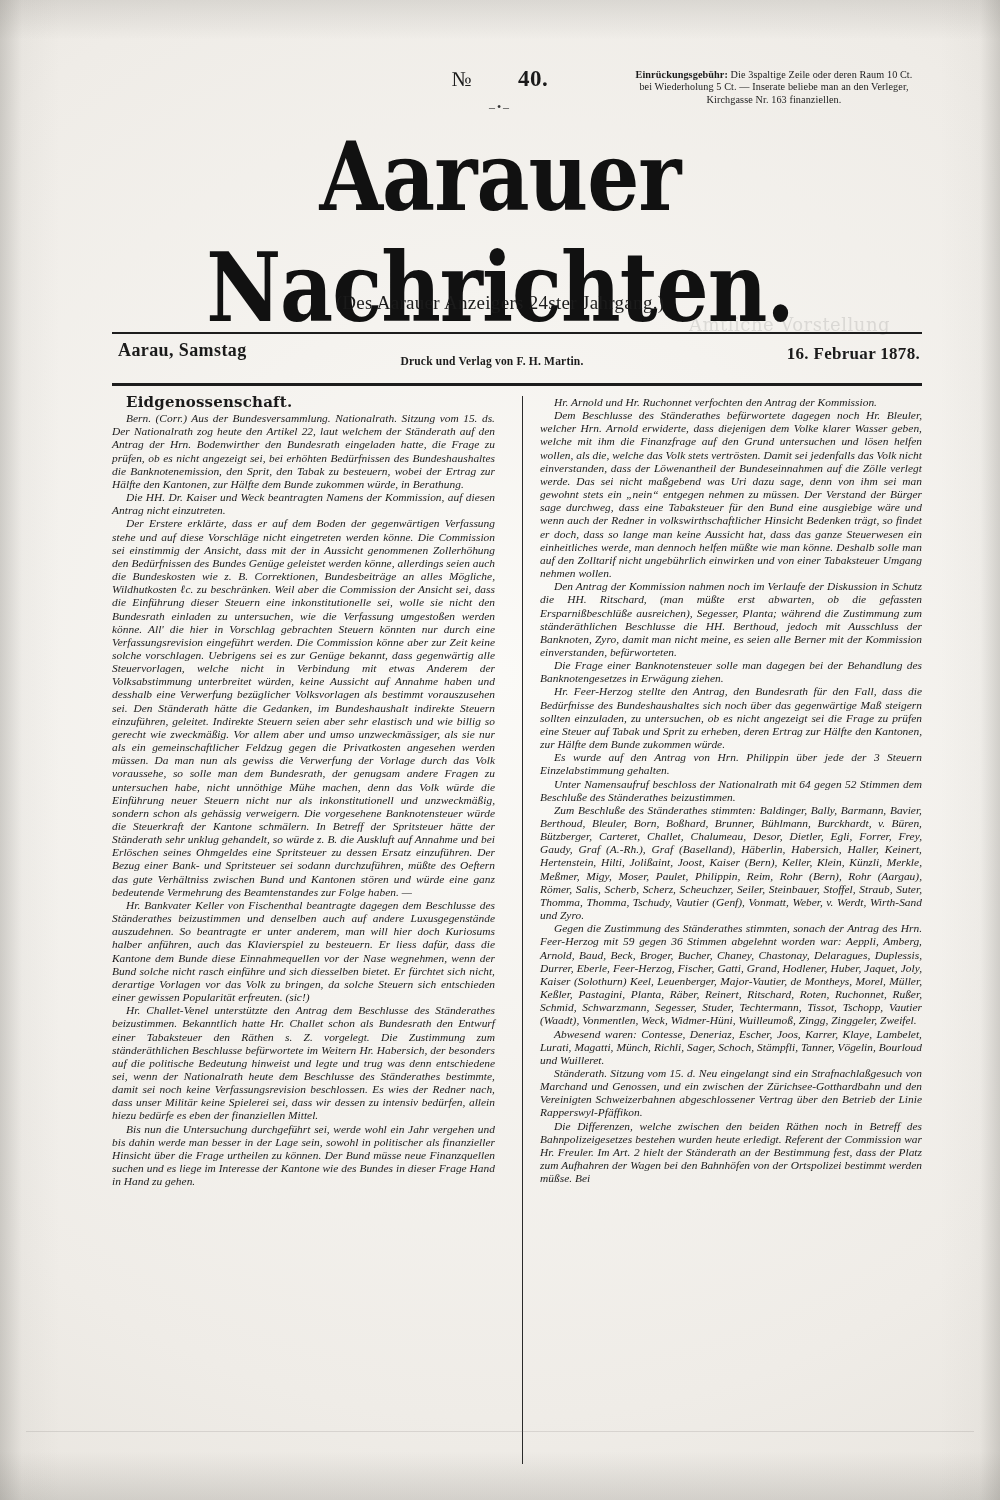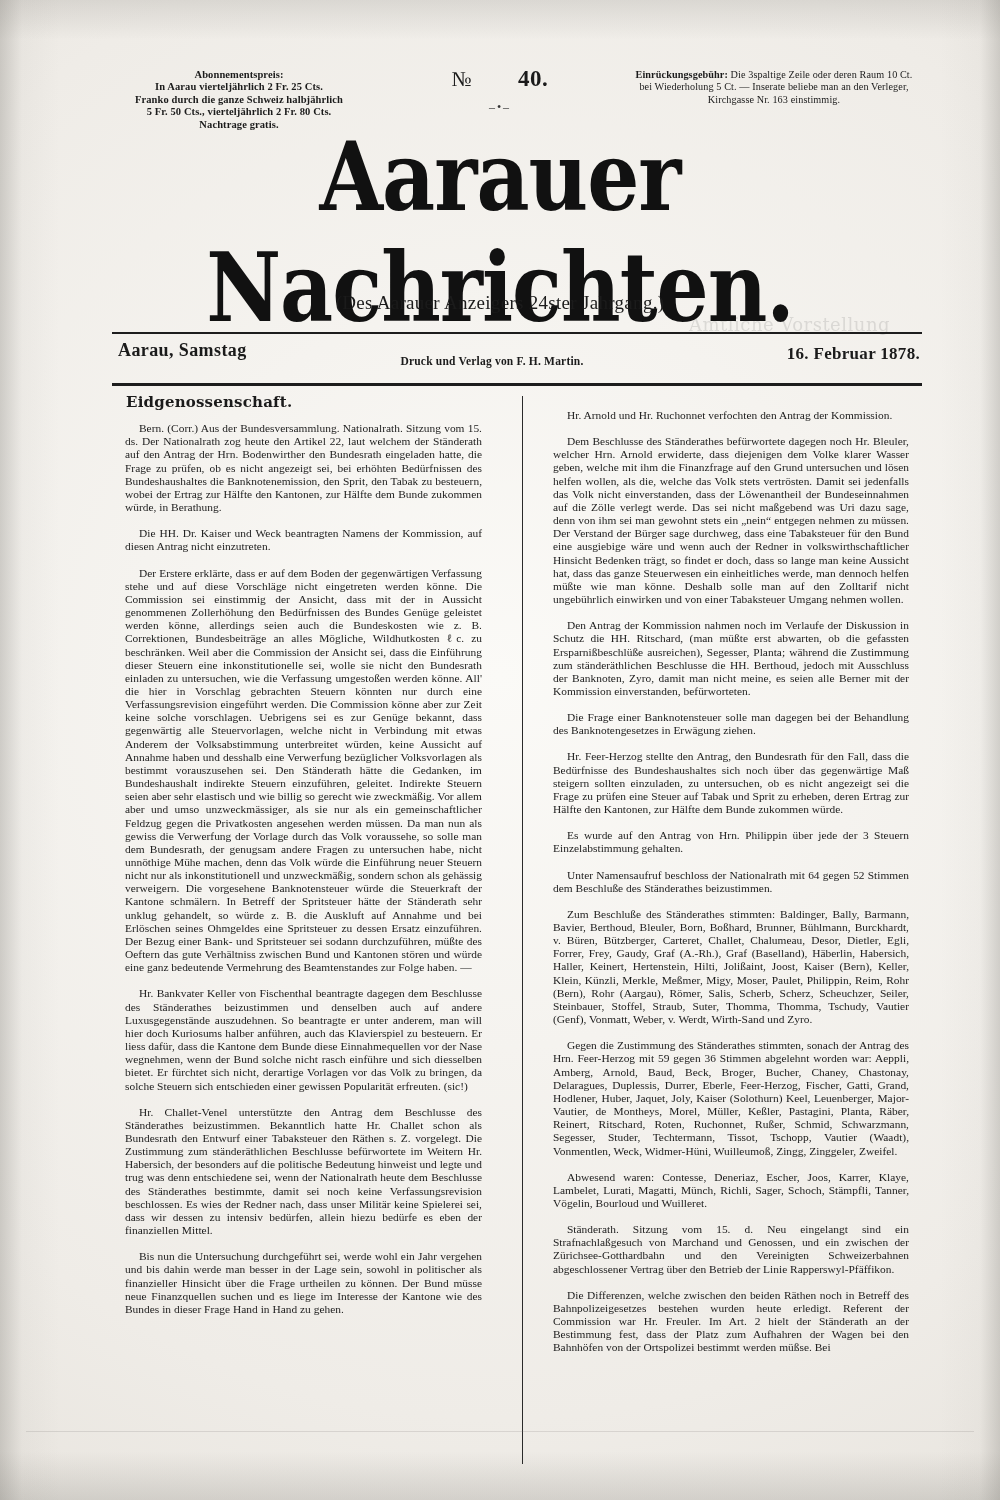--- a/index.html
+++ b/index.html
@@ -185,22 +185,23 @@
   }
   .sechead {
     font-family: "DejaVu Serif", serif;
     font-weight: bold;
     font-size: 15px;
     text-align: left;
     margin: 0 0 3px 14px;
     letter-spacing: 0.2px;
   }
   .p {
-    margin: 13px;
+    margin: 0;
     text-indent: 14px;
+    font-style: italic;
   }
   
   .fold {
     position: absolute;
     left: 0; right: 0;
     bottom: 52px;
     height: 1px;
     background: rgba(110,108,104,0.18);
     pointer-events: none;
   }
@@ -208,34 +209,27 @@
 </head>
 <body>
 
 <div class="page">
   <div class="paper-tone"></div>
 
   <div class="sheet">
 
     <div class="masthead">
 
-      <div class="subs-box">
-        <span class="t">Abonnementspreis:</span>
-        <span class="t">In Aarau vierteljährlich 2 Fr. 25 Cts.</span>
-        <span class="t">Franko durch die ganze Schweiz halbjährlich</span>
-        <span class="t">5 Fr. 50 Cts., vierteljährlich 2 Fr. 80 Cts.</span>
-        <span class="t">Nachtrage gratis.</span>
-      </div>
 
       <div class="ads-box">
         <span class="t hd">Einrückungsgebühr:</span>
         <span class="t">Die 3spaltige Zeile oder deren Raum 10 Ct.</span>
         <span class="t">bei Wiederholung 5 Ct. — Inserate beliebe</span>
         <span class="t">man an den Verleger, Kirchgasse Nr. 163</span>
-        <span class="t">einstimmig.</span>
+        <span class="t">finanziellen.</span>
       </div>
 
       <div class="issue-no">
         <span>№</span>
         <span class="num">40.</span>
       </div>
       <div class="issue-orn">–•–</div>
 
       <div class="ghost">Amtliche Vorstellung</div>
 

